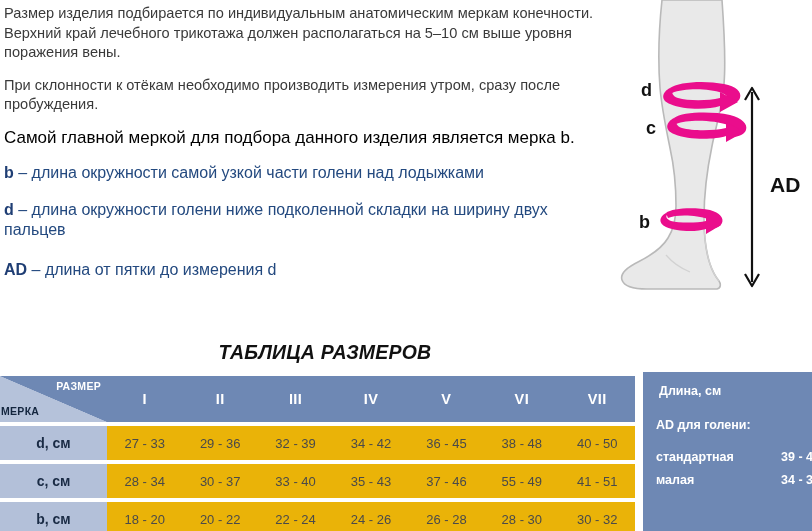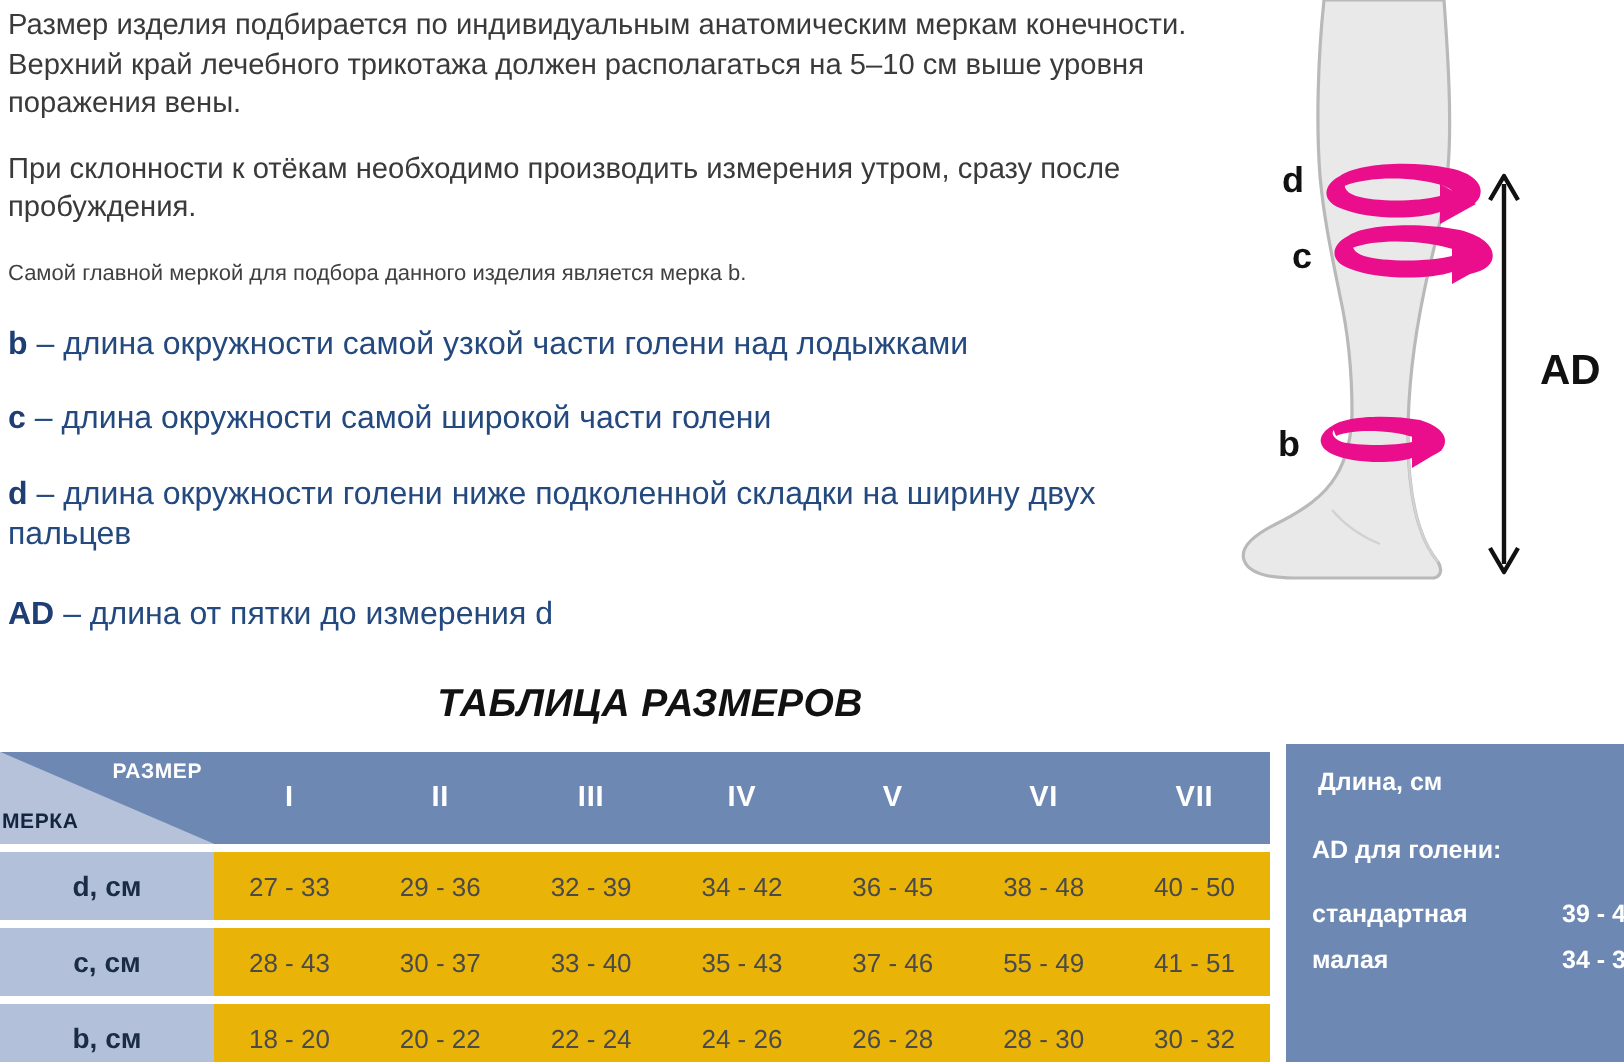--- a/index.html
+++ b/index.html
@@ -23,22 +23,22 @@
     top: 4px;
     width: 596px;
   }
   .para {
     color: #3a3a3a;
     font-size: 14.6px;
     line-height: 19.6px;
     margin: 0 0 13px 0;
   }
   .para-pink {
-    color: #404040;
-    font-size: 11px;
+    color: #000000;
+    font-size: 17px;
     line-height: 19.6px;
     margin: 0 0 15px 0;
   }
   .defn {
     color: #23497f;
     font-size: 16px;
     line-height: 19.8px;
     margin: 0 0 18px 0;
   }
   .defn .key {
@@ -188,25 +188,20 @@
   <p class="para">Размер изделия подбирается по индивидуальным анатомическим меркам конечности. Верхний край лечебного трикотажа должен располагаться на 5–10 см выше уровня поражения вены.</p>
   <p class="para">При склонности к отёкам необходимо производить измерения утром, сразу после пробуждения.</p>
   <p class="para-pink">Самой главной меркой для подбора данного изделия является мерка b.</p>
 
   <p class="defn">
     <span class="key">b</span>
     <span>–</span>
     <span>длина окружности самой узкой части голени над лодыжками</span>
   </p>
 
-  <p class="defn">
-    <span class="key">c</span>
-    <span>–</span>
-    <span>длина окружности самой широкой части голени</span>
-  </p>
 
   <p class="defn">
     <span class="key">d</span>
     <span>–</span>
     <span>длина окружности голени ниже подколенной складки на ширину двух пальцев</span>
   </p>
 
   <p class="defn ad">
     <span class="key">AD</span>
     <span>–</span>
@@ -295,21 +290,21 @@
         <td class="cell">27 - 33</td>
         <td class="cell">29 - 36</td>
         <td class="cell">32 - 39</td>
         <td class="cell">34 - 42</td>
         <td class="cell">36 - 45</td>
         <td class="cell">38 - 48</td>
         <td class="cell">40 - 50</td>
       </tr>
       <tr>
         <td class="row-label">c, см</td>
-        <td class="cell">28 - 43</td>
+        <td class="cell">28 - 34</td>
         <td class="cell">30 - 37</td>
         <td class="cell">33 - 40</td>
         <td class="cell">35 - 43</td>
         <td class="cell">37 - 46</td>
         <td class="cell">55 - 49</td>
         <td class="cell">41 - 51</td>
       </tr>
       <tr>
         <td class="row-label">b, см</td>
         <td class="cell">18 - 20</td>

